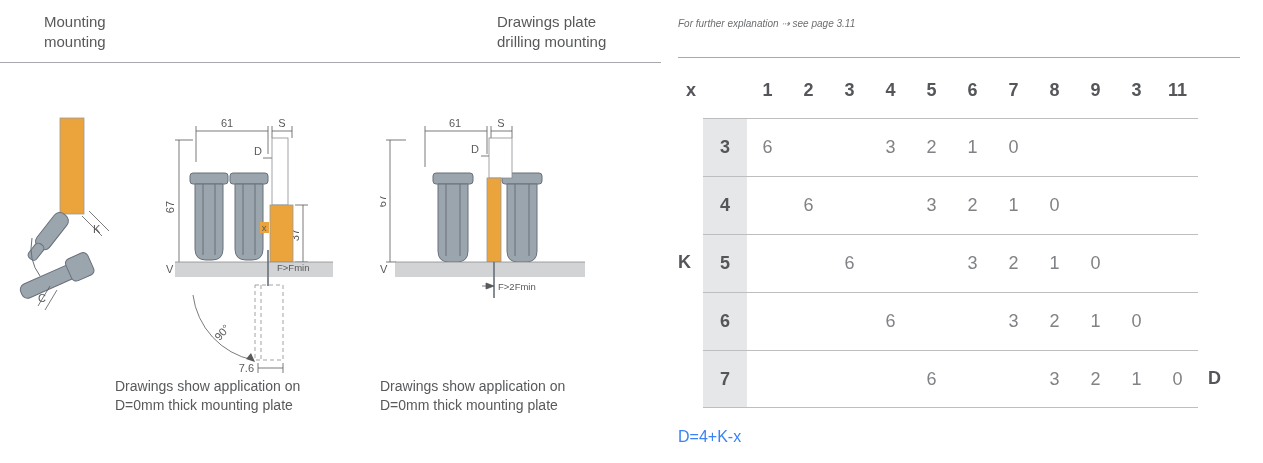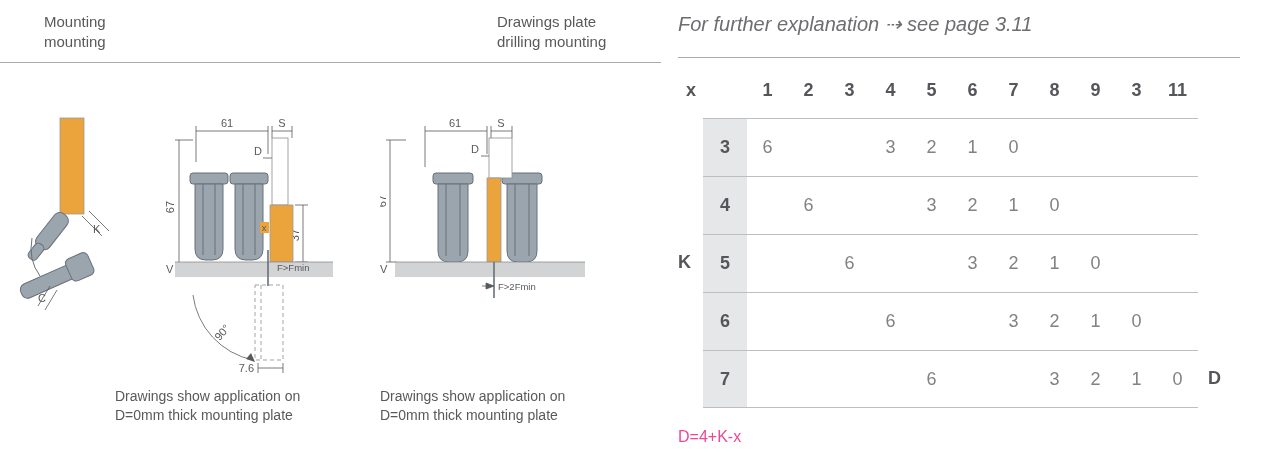--- a/index.html
+++ b/index.html
@@ -2,40 +2,40 @@
 <html><head>
 <meta charset="utf-8">
 <style>
   * { margin:0; padding:0; box-sizing:border-box; }
   html,body { background:#ffffff; }
   body {
     width:1263px; height:463px; position:relative; overflow:hidden;
     font-family:"Liberation Sans", sans-serif; color:#58595B;
   }
   .sec-title { position:absolute; top:12px; font-size:15px; line-height:20px; color:#58595B; }
-  .subtitle { font-style:italic; font-size:20px; color:#6D6E71; margin-top:2px; }
+  .subtitle { font-style:italic; font-size:10px; color:#6D6E71; margin-top:2px; }
   .rule { position:absolute; height:1px; background:#A7A9AC; }
   .dwg { position:absolute; }
-  .caption { position:absolute; top:387px; font-size:14px; line-height:19px; color:#58595B; }
+  .caption { position:absolute; top:377px; font-size:14px; line-height:19px; color:#58595B; }
 
   .ttable { position:absolute; left:676px; top:76px; width:522px; }
   .thead { display:flex; height:42px; }
   .corner { width:71px; padding:4px 0 0 10px; font-size:18px; font-weight:bold; color:#55565A; }
   .colh { width:41px; padding-top:4px; text-align:center; font-size:18px; font-weight:bold; color:#55565A; }
   .tbody { position:relative; }
   .trow { display:flex; height:58px; position:relative; }
   .trow::before { content:""; position:absolute; left:27px; right:0; top:0; height:1px; background:#BCBEC0; }
   .tbody::after { content:""; position:absolute; left:27px; right:0; bottom:0; height:1px; background:#BCBEC0; }
   .kspacer { width:27px; }
   .rlabel { width:44px; background:#E6E7E8; display:flex; align-items:center; justify-content:center;
             font-size:18px; font-weight:bold; color:#55565A; }
   .cell { width:41px; display:flex; align-items:center; justify-content:center; font-size:18px; color:#808285; }
   .k-axis { position:absolute; left:2px; top:134px; font-size:18px; font-weight:bold; color:#55565A; }
   .d-label { position:absolute; left:532px; top:250px; font-size:18px; font-weight:bold; color:#55565A; }
-  .formula { position:absolute; left:678px; top:428px; font-size:16px; color:#ec4899; }
+  .formula { position:absolute; left:678px; top:428px; font-size:16px; color:#3b82f6; }
 
   svg text { font-family:"Liberation Sans", sans-serif; font-size:11px; fill:#58595B; }
   svg text.sm { font-size:9.5px; }
   .dim { stroke:#58595B; stroke-width:0.8; fill:none; }
   .edge { stroke:#8A8D90; stroke-width:0.8; }
 </style>
 </head>
 <body>
 
 <div>

